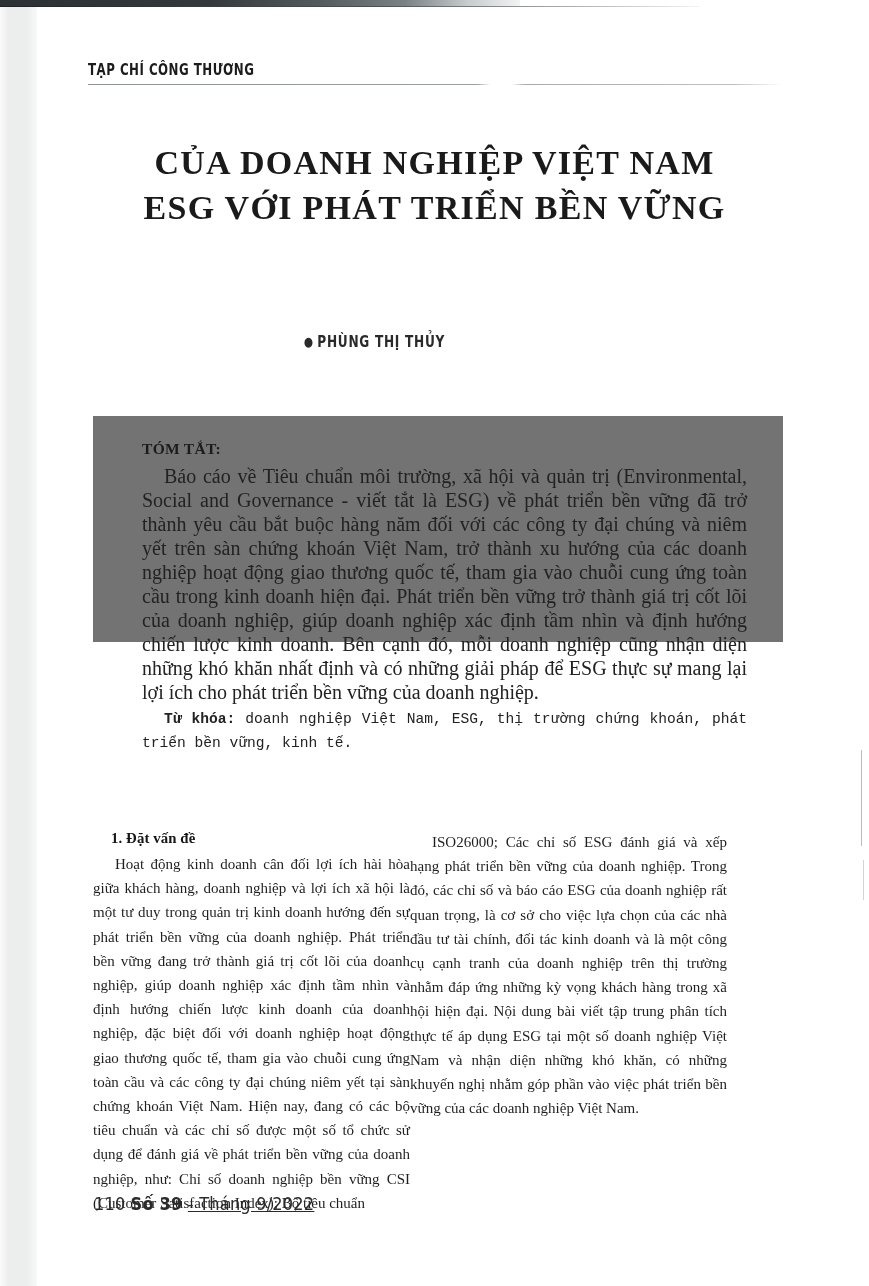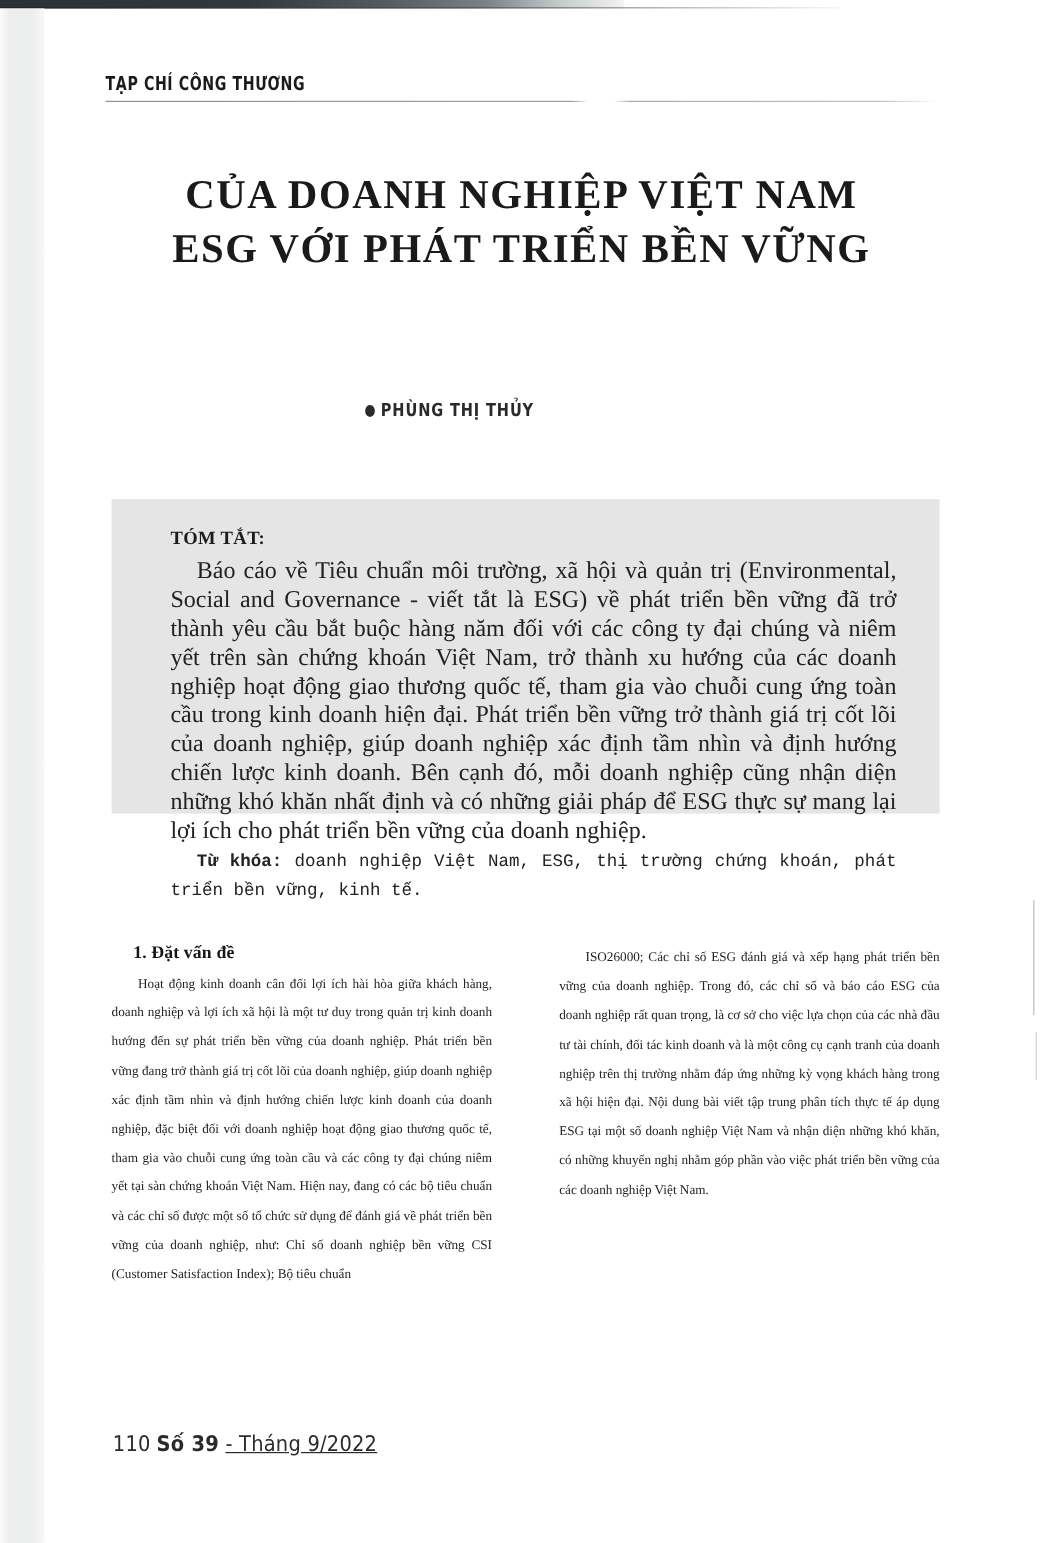--- a/index.html
+++ b/index.html
@@ -127,22 +127,22 @@
     vertical-align: 1px;
     margin-right: 4px;
   }
 
   
   .abstract-box {
     position: absolute;
     left: 93px;
     top: 416px;
     width: 690px;
-    height: 262px;
-    background: #e5e5e5;
+    height: 226px;
+    background: #737373;
     box-sizing: border-box;
     padding: 24px 36px 0 49px;
   }
   .abstract-heading {
     font-family: "Liberation Serif", "DejaVu Serif", serif;
     font-weight: bold;
     font-size: 15.5px;
     letter-spacing: 0.3px;
     color: #1c1c1c;
     margin-bottom: 6px;
@@ -164,40 +164,39 @@
     text-align: justify;
     text-indent: 22px;
     margin: 3px 0 0 0;
   }
   .kw-label { font-weight: bold; }
 
   
   .columns {
     position: absolute;
     left: 93px;
-    top: 786px;
+    top: 830px;
     width: 690px;
     height: 390px;
     display: flex;
-    gap: 56px;
   }
   .column {
     width: 317px;
   }
   .section-heading {
     font-family: "Liberation Serif", "DejaVu Serif", serif;
     font-weight: bold;
     font-size: 14.8px;
     color: #161616;
     margin: 0 0 5px 18px;
     letter-spacing: 0.1px;
   }
   .col-para {
     font-family: "Liberation Serif", "DejaVu Serif", serif;
-    font-size: 11px;
+    font-size: 15px;
     line-height: 24.2px;
     color: #1f1f1f;
     text-align: justify;
     text-indent: 22px;
     margin: 0;
   }
   .col-para + .col-para { margin-top: 0; }
 
   
   .footer {

